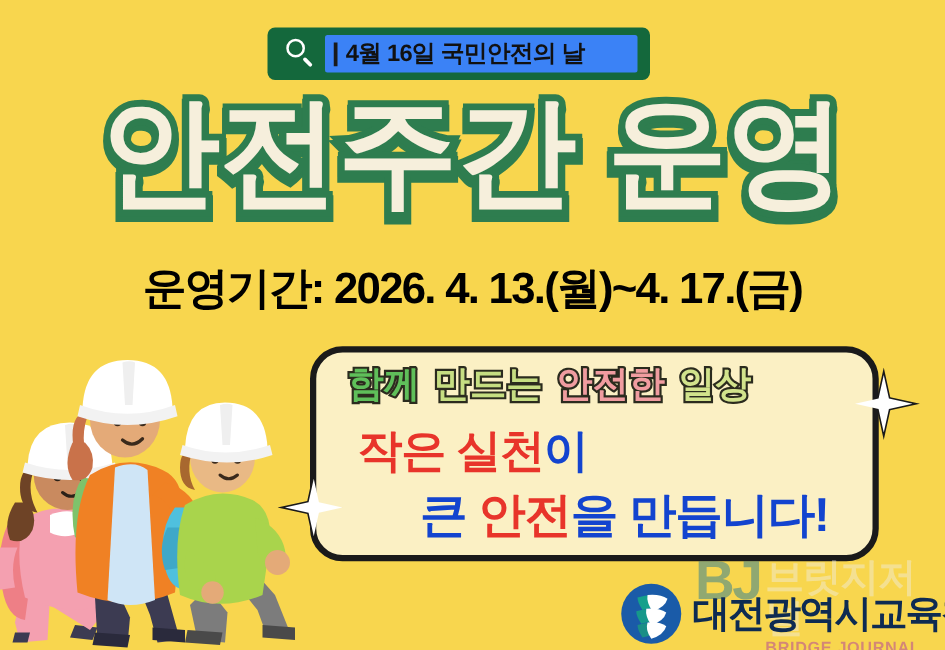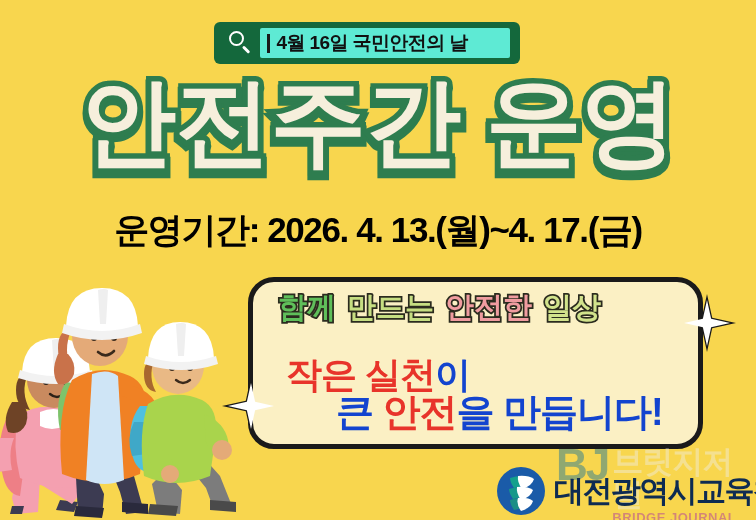--- a/index.html
+++ b/index.html
@@ -14,21 +14,21 @@
   
   .search-pill{
     position:absolute;left:214px;top:22px;width:306px;height:42px;
     background:#14683C;border-radius:6px;
     display:flex;align-items:center;padding:0 10px;box-sizing:border-box;
   }
   .mag{width:26px;height:26px;flex:0 0 26px;position:relative;margin:0 6px 0 4px;}
   .mag i{position:absolute;left:1px;top:1px;width:15px;height:15px;border:2.6px solid #fff;border-radius:50%;box-sizing:border-box;}
   .mag b{position:absolute;left:15px;top:15px;width:9px;height:2.8px;background:#fff;border-radius:2px;transform:rotate(45deg);transform-origin:left center;}
   .search-field{
-    flex:1;height:30px;background:#5eead4;border-radius:2px;
+    flex:1;height:30px;background:#3b82f6;border-radius:2px;
     display:flex;align-items:center;padding-left:7px;box-sizing:border-box;overflow:hidden;
   }
   .caret{width:2.5px;height:19px;background:#1a1a1a;flex:0 0 2.5px;margin-right:7px;}
   .search-text{
     font-size:19px;font-weight:700;color:#111;letter-spacing:-0.6px;white-space:nowrap;
   }
 
   
   .headline{
     position:absolute;left:0;right:0;top:74px;text-align:center;
@@ -77,21 +77,21 @@
     font-size:29px;font-weight:700;letter-spacing:0px;white-space:nowrap;z-index:6;
     text-align:left;
   }
   .bub-l1 span{-webkit-text-stroke:3.5px #2B2B1E;paint-order:stroke fill;margin-right:11px;}
   .c-green{color:#5FBF5A;}
   .c-ltgreen{color:#C6DE82;}
   .c-pink{color:#F09CA0;}
   .c-ltgreen2{color:#D2E38C;}
 
   .bub-l2{
-    position:absolute;left:286px;top:351px;
+    position:absolute;left:286px;top:337px;
     font-size:36px;font-weight:700;letter-spacing:-1px;white-space:nowrap;z-index:6;
   }
   .bub-l3{
     position:absolute;left:336px;top:387px;
     font-size:38px;font-weight:700;letter-spacing:-1px;white-space:nowrap;z-index:6;
   }
   .c-red{color:#E8342A;}
   .c-blue{color:#1344CF;}
 
   

